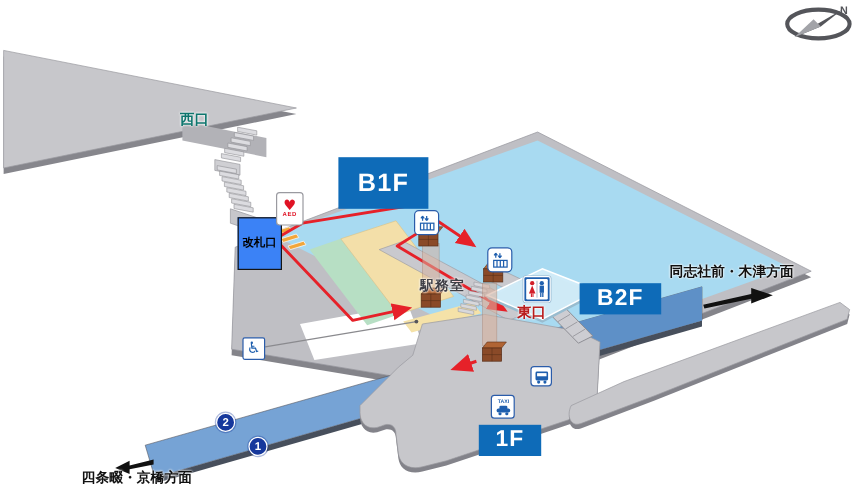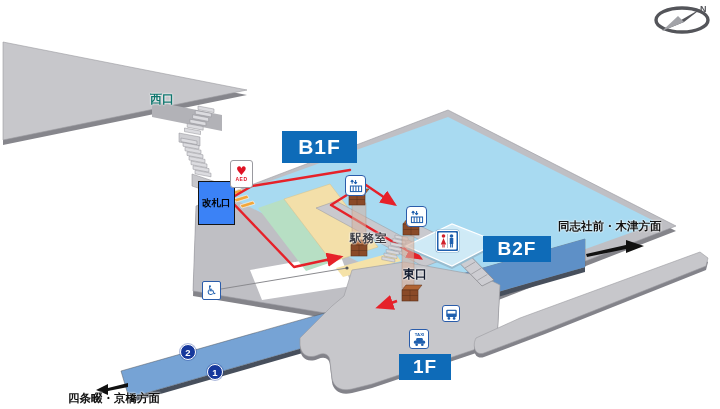--- a/index.html
+++ b/index.html
@@ -196,31 +196,31 @@
   <g>
     <ellipse cx="682" cy="20" rx="26" ry="12" fill="none" stroke="#54555a" stroke-width="3.4"></ellipse>
     <polygon points="662,31 702,8 684,22" fill="#54555a"></polygon>
     <polygon points="662,31 684,22 678,16" fill="#a2a3a8"></polygon>
     <text x="700" y="12" font-size="9" font-weight="bold" fill="#54555a">N</text>
   </g>
 </svg>
 
 <div class="abs exit-label" style="left:150px;top:91px;">西口</div>
 
-<div class="abs floor-tag" style="left:282px;top:131px;width:75px;height:32px;font-size:21px;">B1F</div>
+<div class="abs floor-tag" style="left:282px;top:131px;width:75px;height:43px;font-size:21px;">B1F</div>
 
 <div class="abs floor-tag" style="left:483px;top:236px;width:68px;height:26px;font-size:19px;">B2F</div>
 
 <div class="abs floor-tag" style="left:399px;top:354px;width:52px;height:26px;font-size:19px;">1F</div>
 
 <div class="abs gate-sign" style="left:198px;top:181px;">改札口</div>
 
 <div class="abs office-label" style="left:306px;top:231px;padding-left:44px;">駅務室</div>
 
-<div class="abs exit-label" style="left:403px;top:266px;color:#0f172a;">東口</div>
+<div class="abs exit-label" style="left:403px;top:252px;color:#b91c1c;padding-left:28px;">東口</div>
 
 <div class="abs dir-label" style="left:68px;top:391px;">四条畷・京橋方面</div>
 
 <div class="abs dir-label" style="left:558px;top:219px;">同志社前・木津方面</div>
 
 <div class="abs badge" style="left:180px;top:344px;">2</div>
 <div class="abs badge" style="left:207px;top:364px;">1</div>
 
 <div class="abs aed-box" style="left:230px;top:160px;width:23px;height:28px;">
   <div class="aed-heart">♥</div>

